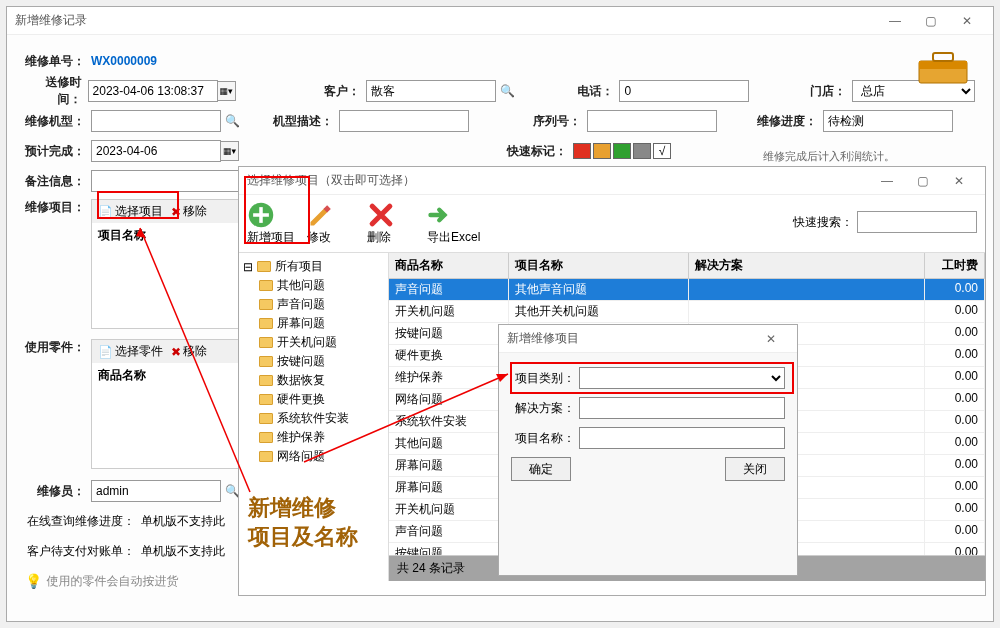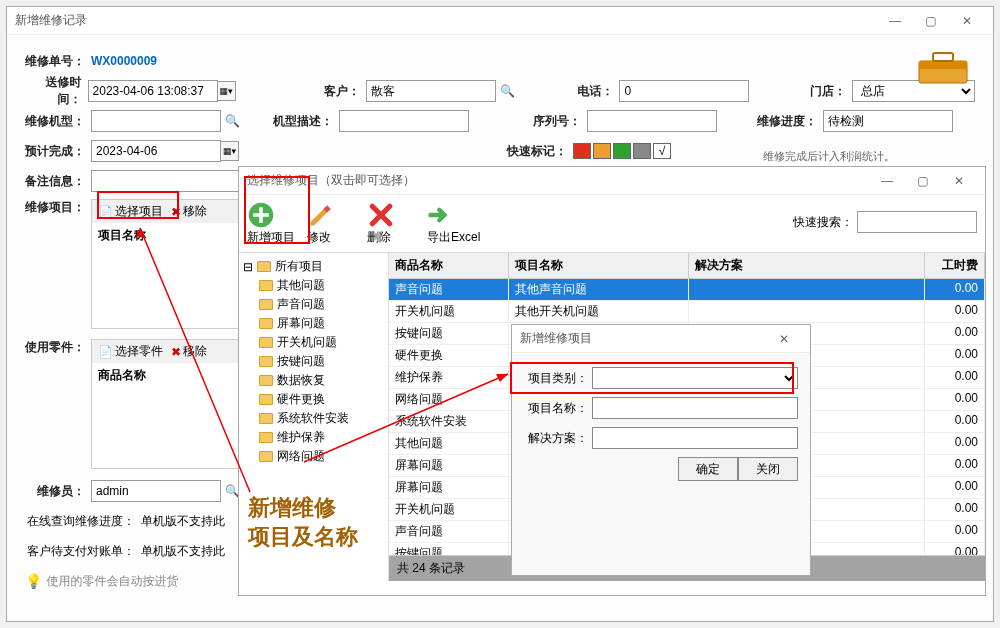--- a/index.html
+++ b/index.html
@@ -44,26 +44,26 @@
 .grid-row { display: flex; border-bottom: 1px solid #eee; }
 .grid-row > div { padding: 2px 6px; border-right: 1px solid #eee; overflow: hidden; white-space: nowrap; }
 .grid-row.sel { background: #1e7dd8; color: #fff; }
 .col-cat { width: 120px; }
 .col-name { width: 180px; }
 .col-sol { flex: 1; }
 .col-fee { width: 60px; text-align: right; }
 .grid-footer { padding: 4px 8px; border-top: 1px solid #ccc; background: #a3a3a3; }
 
 
-.dialog3 { left: 511px; top: 324px; width: 300px; height: 252px; background: #f8f8f8; }
+.dialog3 { left: 498px; top: 324px; width: 300px; height: 252px; background: #f8f8f8; }
 .dlg3-body { padding: 14px 12px; }
 .dlg3-row { display: flex; align-items: center; margin-bottom: 8px; }
 .dlg3-lbl { width: 64px; text-align: right; margin-right: 4px; }
 .dlg3-fld { flex: 1; height: 22px; border: 1px solid #888; background: #fff; }
-.dlg3-btns { display: flex; justify-content: flex-end; gap: 0; }
+.dlg3-btns { display: flex; justify-content: space-between; gap: 0; }
 .dlg3-btn { width: 60px; height: 24px; border: 1px solid #888; background: #f0f0f0; display: flex; align-items: center; justify-content: center; cursor: pointer; }
 
 .bulb { color: #f5b400; font-size: 14px; margin-right: 4px; }
 </style>
 </head>
 <body>
 
 <div class="window main-window">
   <div class="titlebar">
     <span class="title">新增维修记录</span>
@@ -375,25 +375,25 @@
   <div class="titlebar">
     <span class="title">新增维修项目</span>
     <div class="winbtn">✕</div>
   </div>
   <div class="dlg3-body">
     <div class="dlg3-row">
       <span class="dlg3-lbl">项目类别：</span>
       <select class="dlg3-fld"></select>
     </div>
     <div class="dlg3-row">
+      <span class="dlg3-lbl">解决方案：</span>
+      <input class="dlg3-fld" style="">
+    </div>
+    <div class="dlg3-row">
       <span class="dlg3-lbl">项目名称：</span>
-      <input class="dlg3-fld" style="">
-    </div>
-    <div class="dlg3-row">
-      <span class="dlg3-lbl">解决方案：</span>
       <input class="dlg3-fld" style="">
     </div>
     <div class="dlg3-btns">
       <div class="dlg3-btn">确定</div>
       <div class="dlg3-btn">关闭</div>
     </div>
   </div>
 </div>
 
 <div class="redbox" style="left:97px;top:191px;width:82px;height:28px"></div>

